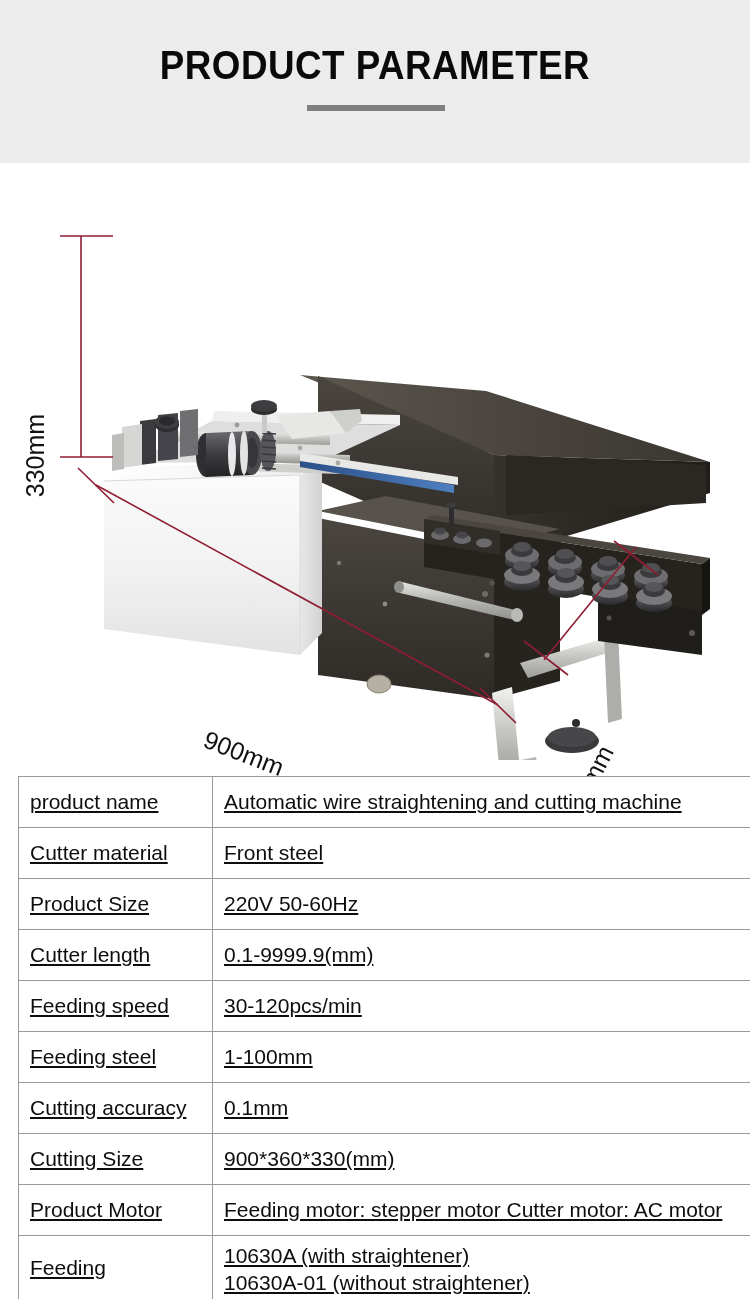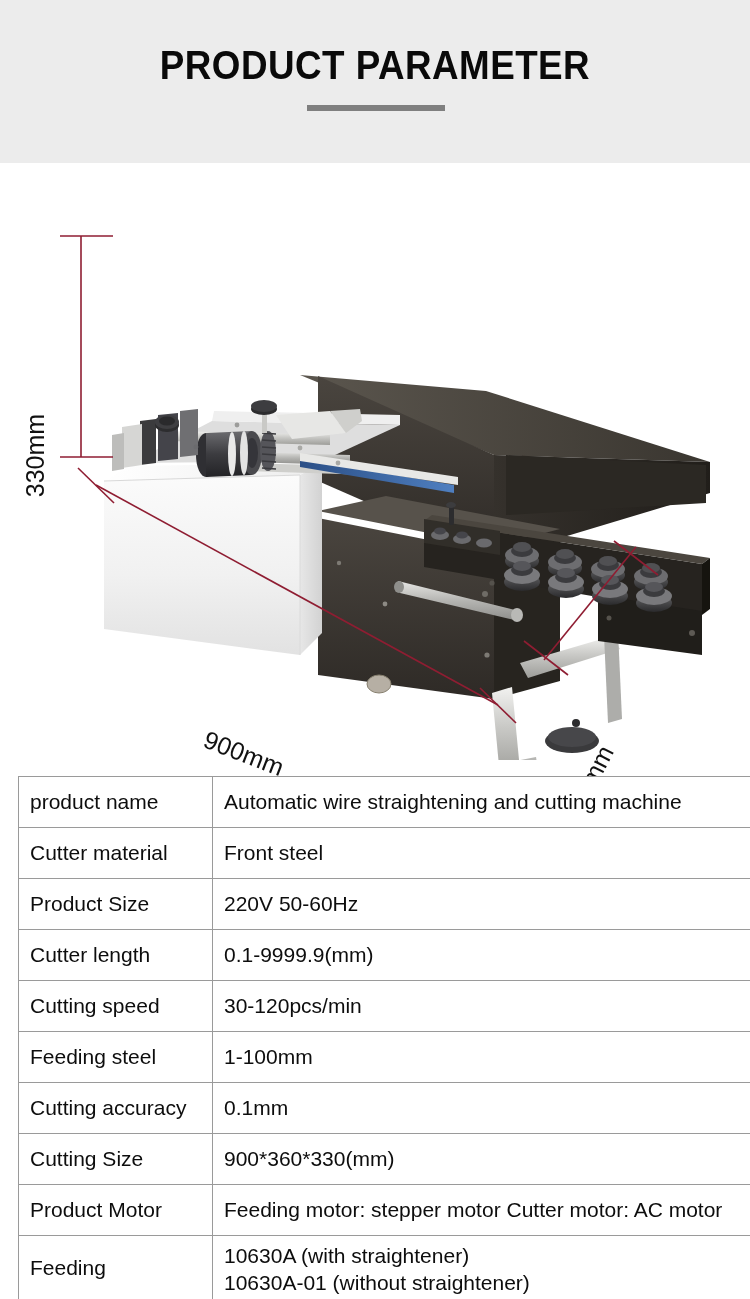--- a/index.html
+++ b/index.html
@@ -101,20 +101,21 @@
     border: 1px solid #9a9a9a;
     padding: 0 0 0 11px;
     font-family: "Liberation Sans", sans-serif;
     font-size: 21px;
     color: #0d0d0d;
     height: 50px;
     vertical-align: middle;
     line-height: 26px;
     overflow: hidden;
     white-space: nowrap;
+    text-decoration: underline;
   }
   table.spec-table td.col-label { width: 182px; }
   table.spec-table td.col-value { width: 528px; }
   table.spec-table tr.row-remarks td { height: 62px; }
   table.spec-table tr.row-remarks td.col-value {
     white-space: normal;
     line-height: 27px;
     padding-top: 2px;
   }
   .rmk-line { display: block; }
@@ -415,21 +416,21 @@
       </tr>
       <tr>
         <td class="col-label">Product Size</td>
         <td class="col-value">220V 50-60Hz</td>
       </tr>
       <tr>
         <td class="col-label">Cutter length</td>
         <td class="col-value">0.1-9999.9(mm)</td>
       </tr>
       <tr>
-        <td class="col-label">Cutting speed</td>
+        <td class="col-label">Feeding speed</td>
         <td class="col-value">30-120pcs/min</td>
       </tr>
       <tr>
         <td class="col-label">Feeding steel</td>
         <td class="col-value">1-100mm</td>
       </tr>
       <tr>
         <td class="col-label">Cutting accuracy</td>
         <td class="col-value">0.1mm</td>
       </tr>

